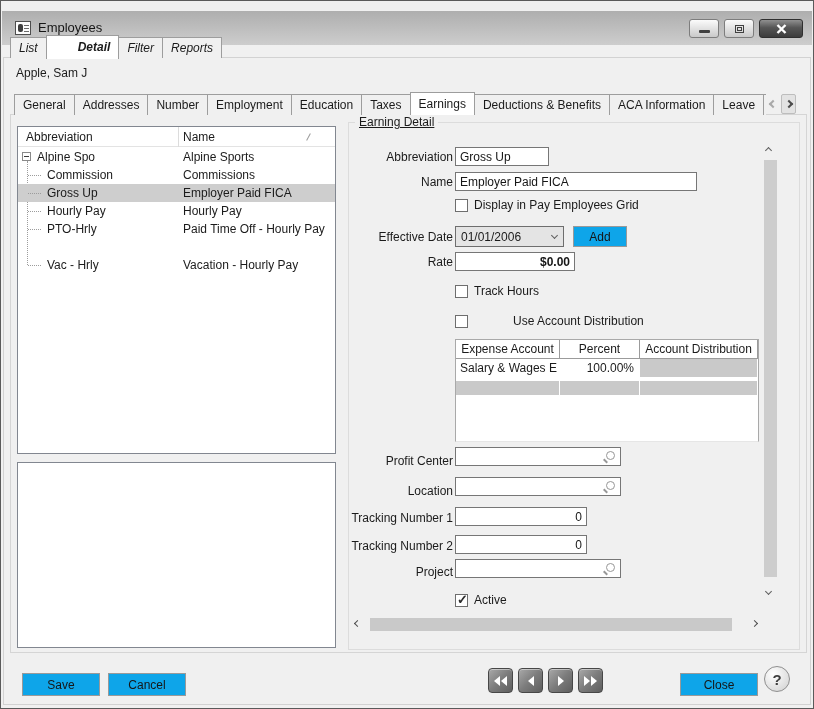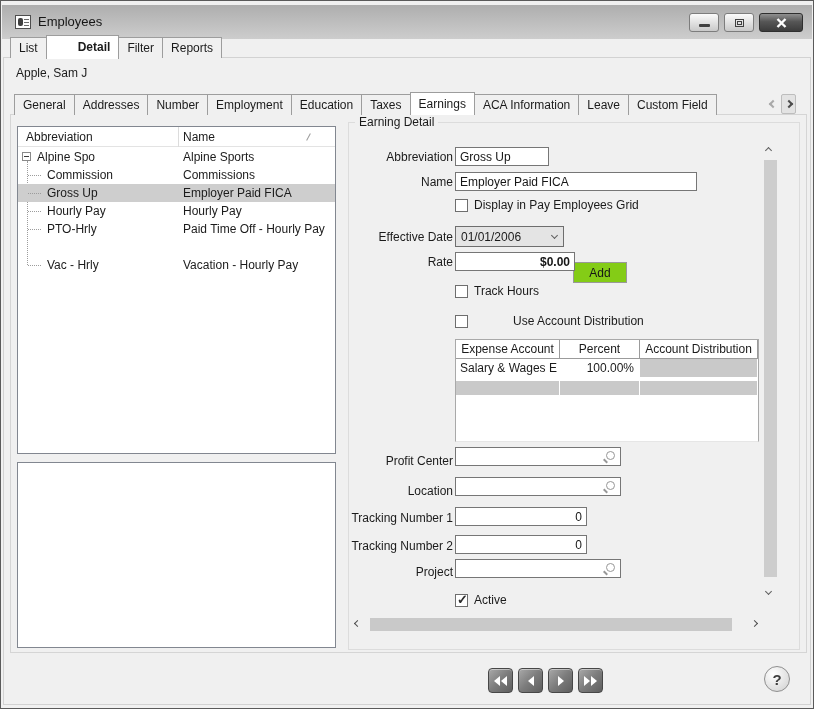--- a/index.html
+++ b/index.html
@@ -2,41 +2,41 @@
 <html><head>
 <meta charset="utf-8">
 <style>
   * { margin:0; padding:0; box-sizing:border-box; }
   html,body { width:814px; height:709px; overflow:hidden; }
   body { font-family:"Liberation Sans", sans-serif; font-size:12px; color:#1b1b1b; background:#f0f0f0; }
 
   .win { position:absolute; inset:0; width:814px; height:709px; background:#f0f0f0; border:1px solid #5a5a5a; }
 
   
-  .titlebar { position:absolute; left:1px; right:1px; top:4px; height:34px;
+  .titlebar { position:absolute; left:1px; right:1px; top:10px; height:34px;
               background:linear-gradient(#aeaeae,#cdcdcd);text-decoration:underline; }
   .appicon { position:absolute; left:13px; top:10px; width:16px; height:14px; background:#fdfdfd; border:1px solid #4e4e4e; }
   .appicon::before { content:""; position:absolute; left:2px; top:2px; width:5px; height:8px; background:#3f3f3f; border-radius:2px; }
   .appicon::after  { content:""; position:absolute; right:1px; top:3px; width:5px; height:1px; background:#6b6b6b;
                      box-shadow:0 3px 0 #6b6b6b, 0 6px 0 #6b6b6b; }
   .wtitle { position:absolute; left:36px; top:9px; font-size:13px; color:#161616; }
   .winbtns { position:absolute; right:9px; top:8px; display:flex; gap:5px; }
   .wbtn { width:30px; height:19px; border:1px solid #7d7d7d; border-radius:3px;
           background:linear-gradient(#fbfbfb,#c9c9c9); display:flex; align-items:center; justify-content:center; }
   .wbtn.close { width:44px; background:linear-gradient(#909090 0%,#565656 45%,#3c3c3c 100%); border-color:#2f2f2f; }
   .g-min { width:11px; height:3px; background:#414141; border-radius:1px; margin-top:6px; }
   .g-rest { width:9px; height:8px; border:1px solid #414141; position:relative; }
   .g-rest::before { content:""; position:absolute; inset:1px; border:1px solid #414141; }
 
   
   .tabs { position:absolute; display:flex; align-items:flex-end; z-index:5; }
   .tab { height:21px; line-height:20px; padding:0 8px; background:#f0f0f0; border:1px solid #9d9d9d;
          border-bottom:none; margin-right:-1px; white-space:nowrap; cursor:default; }
   .tab.active { height:24px; line-height:23px; background:#ffffff; z-index:6; position:relative; margin-bottom:-1px; }
-  .tabs1 { left:9px; top:33px; height:24px; }
+  .tabs1 { left:9px; top:33px; height:24px;font-style:italic; }
   .tabs1 .tab.active { font-weight:bold;padding-left:31px; }
   .tabs2 { left:12px; top:88px; height:25px; width:752px; overflow:hidden; }
 
   .tabarrow { position:absolute; top:92px; width:15px; height:20px; display:flex; align-items:center; justify-content:center; z-index:7; }
   .tabarrow.right { background:#e3e3e3; border:1px solid #bdbdbd; border-radius:2px; }
   .chv { display:inline-block; width:6px; height:6px; border-left:2px solid #4c4c4c; border-bottom:2px solid #4c4c4c; }
   .chv.left  { transform:rotate(45deg); }
   .chv.right { transform:rotate(-135deg); }
   .chv.up    { transform:rotate(135deg); border-color:#5f5f5f; }
   .chv.down  { transform:rotate(-45deg); border-color:#5f5f5f; }
@@ -63,37 +63,37 @@
   .t-name  { position:absolute; left:165px; top:0; }
   .expander { position:absolute; left:4px; top:4px; width:9px; height:9px; background:#fff; border:1px solid #8a8a8a; }
   .expander i { position:absolute; left:1px; top:3px; width:5px; height:1px; background:#3c3c3c; }
   .tvline { position:absolute; left:9px; top:13px; height:104px; width:0; border-left:1px dotted #9c9c9c; }
   .tstub  { position:absolute; left:10px; top:9px; width:13px; height:0; border-top:1px dotted #9c9c9c; }
 
   .emptybox { position:absolute; left:6px; top:347px; width:319px; height:186px; background:#fff; border:1px solid #828790; }
 
   
   .groupbox { position:absolute; left:337px; top:7px; width:452px; height:528px; border:1px solid #dcdcdc; }
-  .gb-legend { position:absolute; left:6px; top:-8px; background:#f0f0f0; padding:0 4px; }
+  .gb-legend { position:absolute; left:6px; top:-8px; background:#f0f0f0; padding:0 4px;text-decoration:underline; }
 
   .flabel { position:absolute; left:0; width:104px; text-align:right; height:16px; line-height:16px; }
   .fin { position:absolute; left:106px; height:19px; border:1px solid #767676; background:#fff; font:12px "Liberation Sans",sans-serif;
          padding:0 4px; color:#161616; outline:none; }
   .fin.num { text-align:right; }
   .cbrow { position:absolute; left:106px; height:14px; display:flex; align-items:center; }
   .cb { width:13px; height:13px; border:1px solid #6e6e6e; background:#fff; position:relative; flex:0 0 auto; }
   .cb .tick { display:none; position:absolute; left:1px; top:-3px; font-size:13px; font-weight:bold; color:#2c2c2c; }
   .cb.checked .tick { display:block; }
   .cbrow .cblabel { margin-left:6px; white-space:nowrap; }
 
   .combo { position:absolute; left:106px; top:103px; width:109px; height:21px; background:#e4e4e4; border:1px solid #6e6e6e; }
   .combo .cval { position:absolute; left:5px; top:3px; }
   .combo .chvbox { position:absolute; right:6px; top:6px; }
-  .btn { background:#84cc16; border:1px solid #999999; display:flex; align-items:center; justify-content:center;
-         font:12px "Liberation Sans",sans-serif; color:#161616;margin-top:36px; }
+  .btn { background:#0ea5e9; border:1px solid #999999; display:flex; align-items:center; justify-content:center;
+         font:12px "Liberation Sans",sans-serif; color:#161616; }
   .addbtn { position:absolute; left:224px; top:103px; width:54px; height:21px; }
 
   
   .dgrid { position:absolute; left:106px; top:216px; width:304px; height:103px; background:#fff;
            border:1px solid #a9a9a9; border-bottom-color:#e6e6e6; }
   .dg-head { display:flex; height:19px; border-bottom:1px solid #9b9b9b; }
   .dg-head span { border-right:1px solid #9b9b9b; text-align:center; line-height:18px; overflow:hidden; white-space:nowrap; }
   .dg-row { display:flex; height:19px; border-bottom:1px solid #ffffff; }
   .dg-row span { border-right:1px solid #fff; line-height:18px; white-space:nowrap; overflow:hidden; }
   .dg-row.r2 { height:15px; margin-top:3px; }
@@ -162,20 +162,21 @@
     <div class="empname">Apple, Sam J</div>
 
     <div class="tabs tabs2" style="left:10px; top:32px;">
       <div class="tab">General</div>
       <div class="tab">Addresses</div>
       <div class="tab">Number</div>
       <div class="tab">Employment</div>
       <div class="tab">Education</div>
       <div class="tab">Taxes</div>
       <div class="tab active">Earnings</div>
+      <div class="tab">Deductions &amp; Benefits</div>
       <div class="tab">ACA Information</div>
       <div class="tab">Leave</div>
       <div class="tab">Custom Field</div>
     </div>
     <div class="tabarrow" style="left:761px; top:36px;">
         <span class="chv left dim"></span>
       </div>
     <div class="tabarrow right" style="left:777px; top:36px;">
         <span class="chv right"></span>
       </div>

